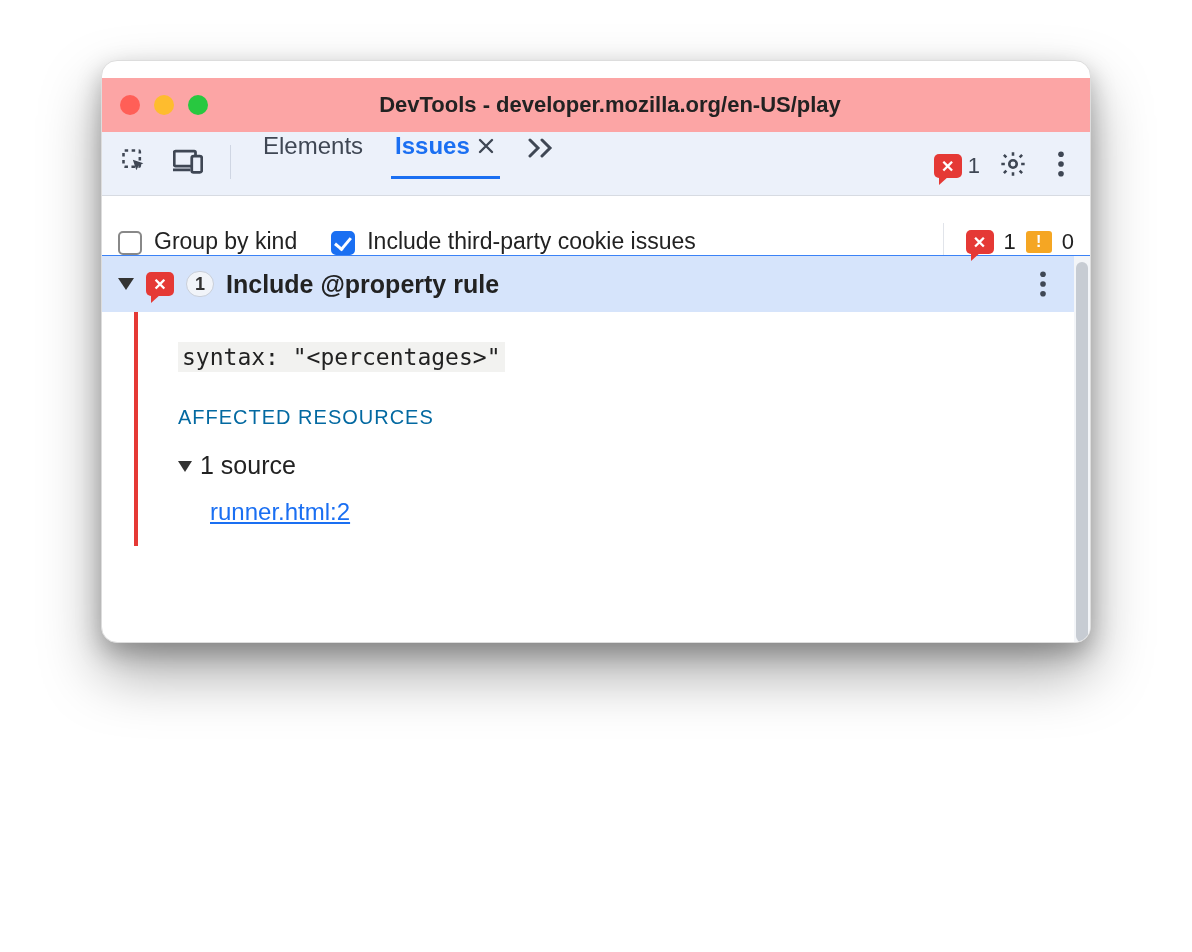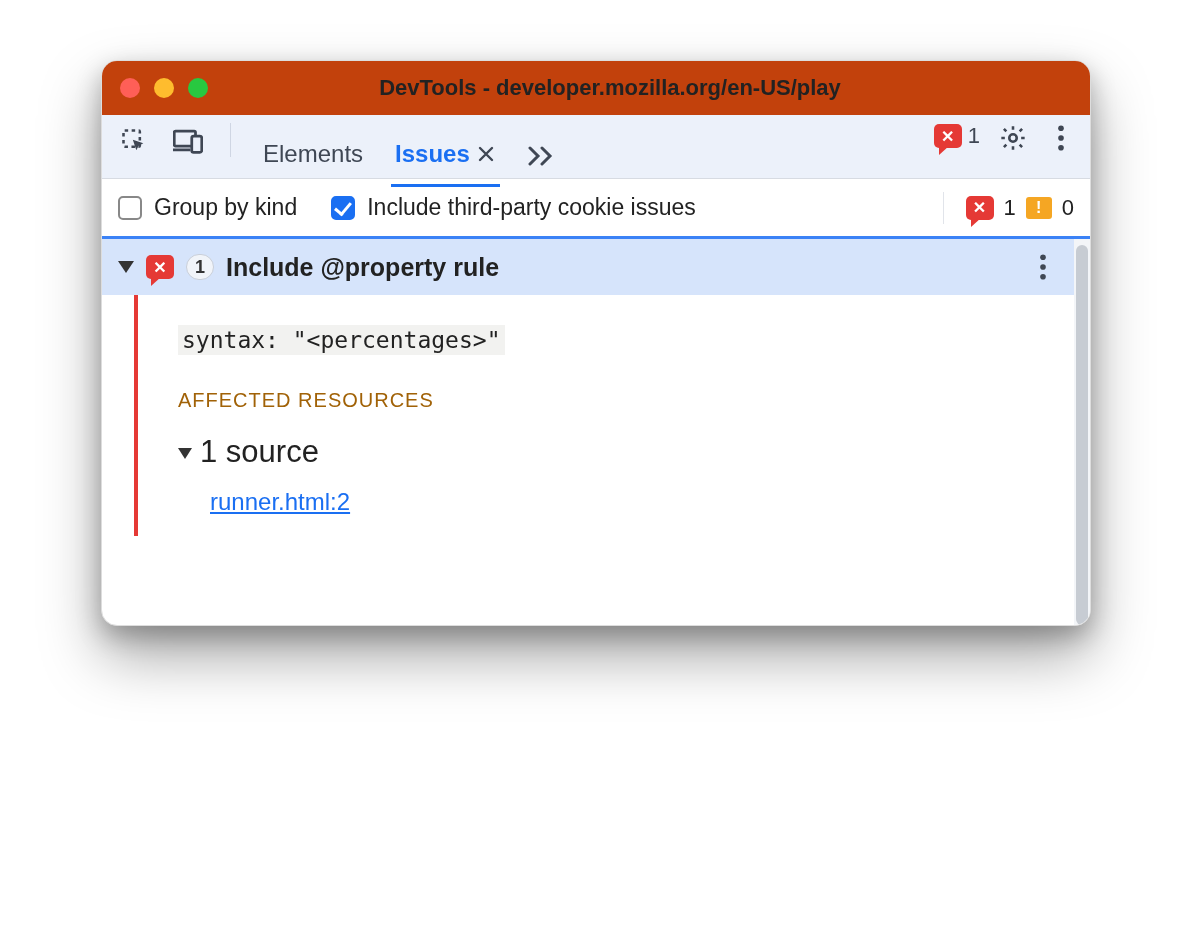--- a/index.html
+++ b/index.html
@@ -16,47 +16,48 @@
     width: 990px;
     border-radius: 16px;
     overflow: hidden;
     box-shadow: 0 30px 60px rgba(0,0,0,0.35), 0 10px 25px rgba(0,0,0,0.25);
     background: #fff;
     border: 1px solid #ddd;
   }
   
   .titlebar {
     height: 54px;
-    background: #c2410c;
+    background: #fca5a5;
     display: flex;
     align-items: center;
     padding: 12px 18px;
     border-bottom-left-radius: 0;
     border-bottom-right-radius: 0;
+    margin-top: 17px;
   }
   .traffic-lights { display: flex; gap: 14px; margin-right: 20px; }
   .tl { width: 20px; height: 20px; border-radius: 50%; }
   .tl.red    { background: #ff5f57; }
   .tl.yellow { background: #febc2e; }
   .tl.green  { background: #28c840; }
   .title {
     flex: 1;
     text-align: center;
     font-weight: 700;
     font-size: 22px;
     color: #222;
     margin-left: -80px;
   }
   
   .toolbar {
     height: 64px;
     background: #ecf1fa;
     display: flex;
-    align-items: flex-start;
-    padding: 8px 14px;
+    align-items: flex-end;
+    padding: 16px 14px;
     gap: 18px;
     border-bottom: 1px solid #d7dbe2;
   }
   .toolbar .sep { width: 1px; height: 34px; background: #cfd6e3; margin: 0 6px; }
   .icon-btn {
     width: 36px; height: 36px;
     display: inline-flex; align-items: center; justify-content: center;
     color: #3f4754;
     border-radius: 4px;
     cursor: pointer;
@@ -91,23 +92,23 @@
   .gear, .more-v {
     color: #3f4754;
     cursor: pointer;
     display:inline-flex; align-items:center; justify-content:center;
     width:30px; height:30px;
   }
   
   .filterbar {
     height: 60px;
     background: #fff;
-    border-bottom: 3px solid #3b82f6;
-    display: flex;
-    align-items: center;
+    border-bottom: 1px solid #3b82f6;
+    display: flex;
+    align-items: flex-end;
     padding: 0 16px;
     gap: 12px;
     font-size: 23px;
     color: #222;
   }
   .cb { position: relative; width: 24px; height: 24px; border: 2px solid #888; border-radius: 5px; display:inline-block; }
   .cb.checked { background: #1a6ff2; border-color:#1a6ff2; }
   .cb.checked::after {
     content:""; position:absolute; left:5px; top:1px; width:7px; height:13px;
     border:solid #fff; border-width:0 3px 3px 0; transform:rotate(40deg);
@@ -176,25 +177,25 @@
     background: #f2f2f0;
     display: inline-block;
     padding: 2px 4px;
     font-size: 23px;
     color: #222;
     margin-bottom: 34px;
   }
   .section-label {
     font-size: 20px;
     letter-spacing: 1px;
-    color: #a16207;
+    color: #0369a1;
     margin-bottom: 22px;
     font-weight:500;
   }
-  .src-row { font-size: 31px; color:#222; margin-bottom: 18px; display:flex; align-items:center; gap:4px;}
+  .src-row { font-size: 25px; color:#222; margin-bottom: 18px; display:flex; align-items:center; gap:4px;}
   .src-link {
     margin-left: 32px;
     margin-top: 12px;
     color: #1a6ff2;
     text-decoration: underline;
     font-size: 24px;
     cursor:pointer;
   }
   .scroll-track {
     width: 16px;

